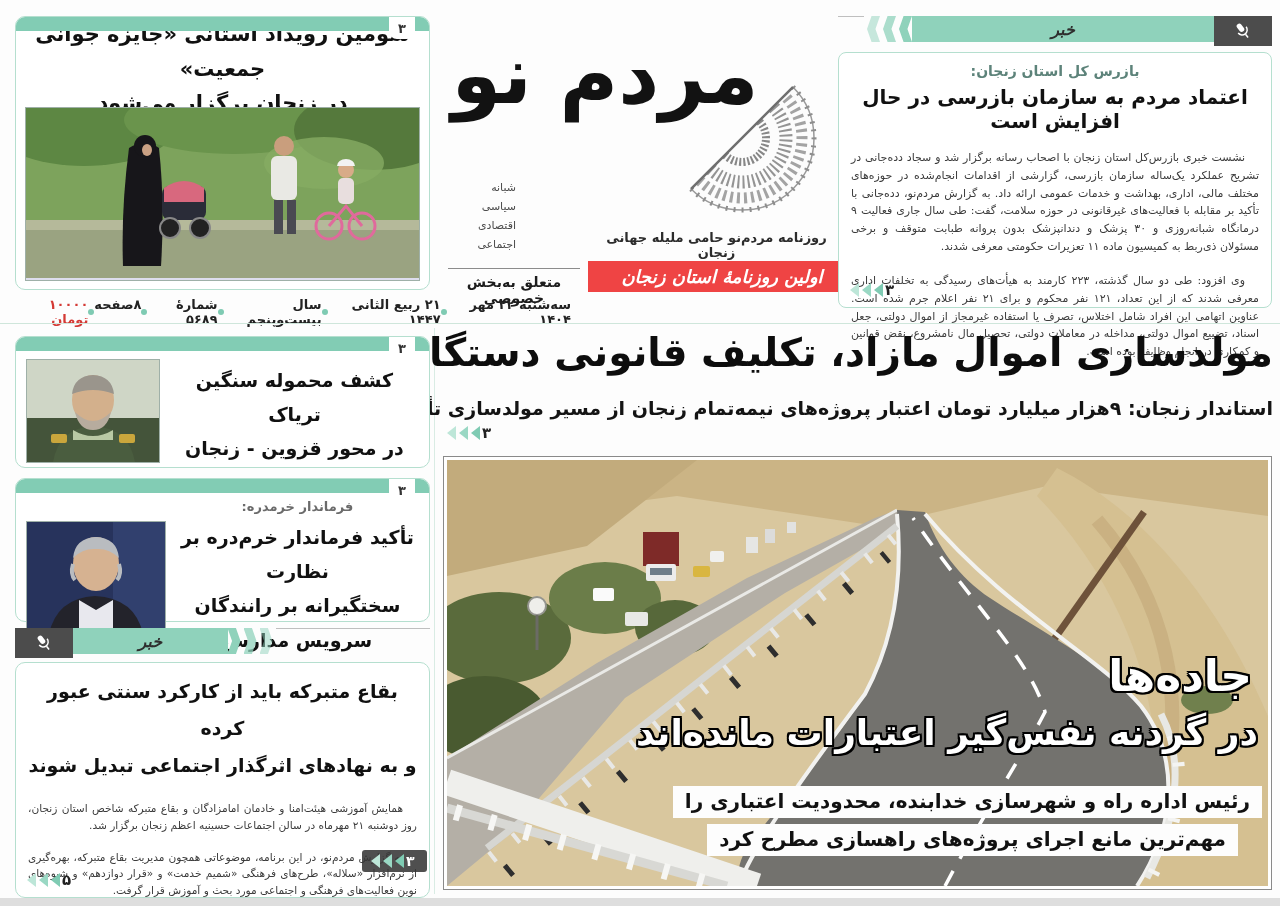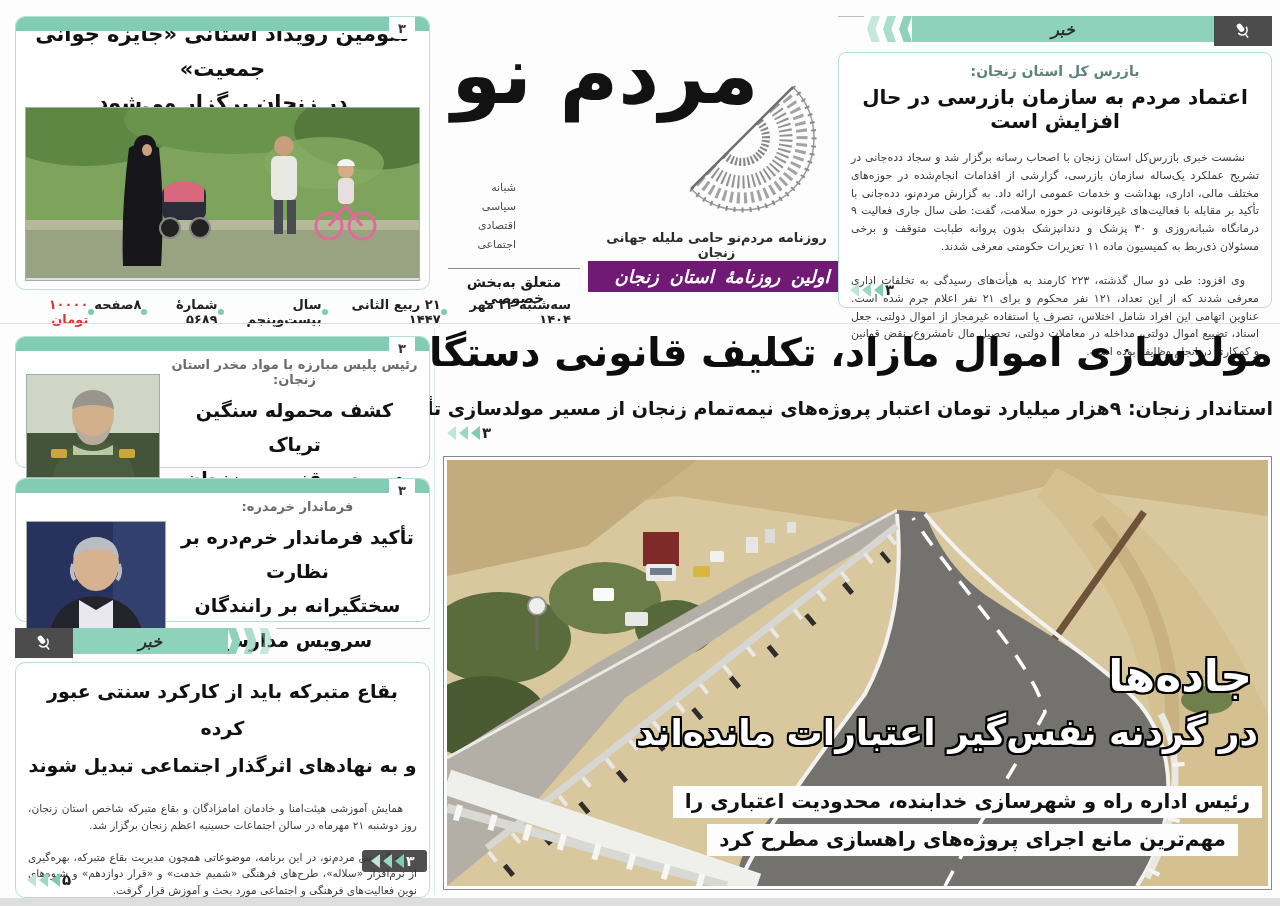--- a/index.html
+++ b/index.html
@@ -94,21 +94,21 @@
         <path d="M12,84 A72,72 0 0 0 156,84 Z" fill="#fcfcfc" stroke="#9a9a9a" stroke-width="1.5"></path>
         <path d="M12,84 A72,72 0 0 0 156,84" fill="none" stroke="#8d8d8d" stroke-width="5" stroke-dasharray="2 6"></path>
         <path d="M24,84 A60,60 0 0 0 144,84" fill="none" stroke="#a3a3a3" stroke-width="11" stroke-dasharray="3 4"></path>
         <path d="M40,84 A44,44 0 0 0 128,84" fill="none" stroke="#949494" stroke-width="13" stroke-dasharray="2 3"></path>
         <path d="M60,84 A24,24 0 0 0 108,84" fill="none" stroke="#878787" stroke-width="8" stroke-dasharray="2 2"></path>
         <line x1="12" y1="84" x2="156" y2="84" stroke="#6f6f6f" stroke-width="2.5"></line>
       </g>
     </svg>
   </div>
   <div class="abs" style="left:158px;top:212px;width:237px;text-align:center;font-size:13px;font-weight:bold;color:#2c2c2c;">روزنامه مردم‌نو حامی ملیله جهانی زنجان</div>
-  <div class="abs" style="left:148px;top:243px;width:268px;height:31px;background:#701a75;display:flex;align-items:center;justify-content:center;font-family:Liberation Mono, monospace;">
+  <div class="abs" style="left:148px;top:243px;width:268px;height:31px;background:#ef4444;display:flex;align-items:center;justify-content:center;">
     <span style="color:#fff;font-weight:bold;font-size:18px;font-style:italic;">اولین روزنامهٔ استان زنجان</span>
   </div>
   <div class="abs" style="left:8px;top:250px;width:132px;text-align:center;font-size:14px;font-weight:bold;color:#1d1d1d;border-top:1px solid #8c8c8c;padding-top:5px;">متعلق به‌بخش خصوصی</div>
 </div>
 
 <div class="abs band" style="left:838px;top:16px;width:434px;direction:rtl;">
   <div class="micbox">
     <svg width="22" height="22" viewBox="0 0 24 24">
       <g transform="rotate(-38 12 12)">
         <rect x="9.2" y="2.5" width="5.6" height="10" rx="2.8" fill="#fff"></rect>
@@ -182,21 +182,20 @@
         <path d="M26,102 q6,-34 40,-36 q36,2 42,36 z" fill="#4a5d3f"></path>
         <path d="M46,70 q20,12 40,0 l0,10 -40,0 z" fill="#b9c9a4"></path>
         <ellipse cx="66" cy="40" rx="21" ry="25" fill="#d3b08c"></ellipse>
         <path d="M45,34 q2,-18 21,-19 q19,1 21,19 q-21,-8 -42,0" fill="#9a958c"></path>
         <path d="M48,52 q18,18 36,0 q-4,18 -18,18 q-14,0 -18,-18" fill="#b7ac9e"></path>
         <rect x="24" y="74" width="16" height="9" rx="2" fill="#caa63c"></rect>
         <rect x="92" y="74" width="16" height="9" rx="2" fill="#caa63c"></rect>
       </svg>
     </div>
     <div style="flex:1;">
-      <div class="kicker" style="font-size:13px;color:#6b6b6b;">رئیس پلیس مبارزه با مواد مخدر استان زنجان:</div>
       <div class="headline" style="font-size:19px;line-height:1.8;margin-top:6px;">
         <div>کشف محموله سنگین تریاک</div>
         <div>در محور قزوین - زنجان</div>
       </div>
     </div>
   </div>
 </div>
 
 <div class="abs box" style="left:15px;top:478px;width:415px;height:144px;">
   <div class="strip"></div>

